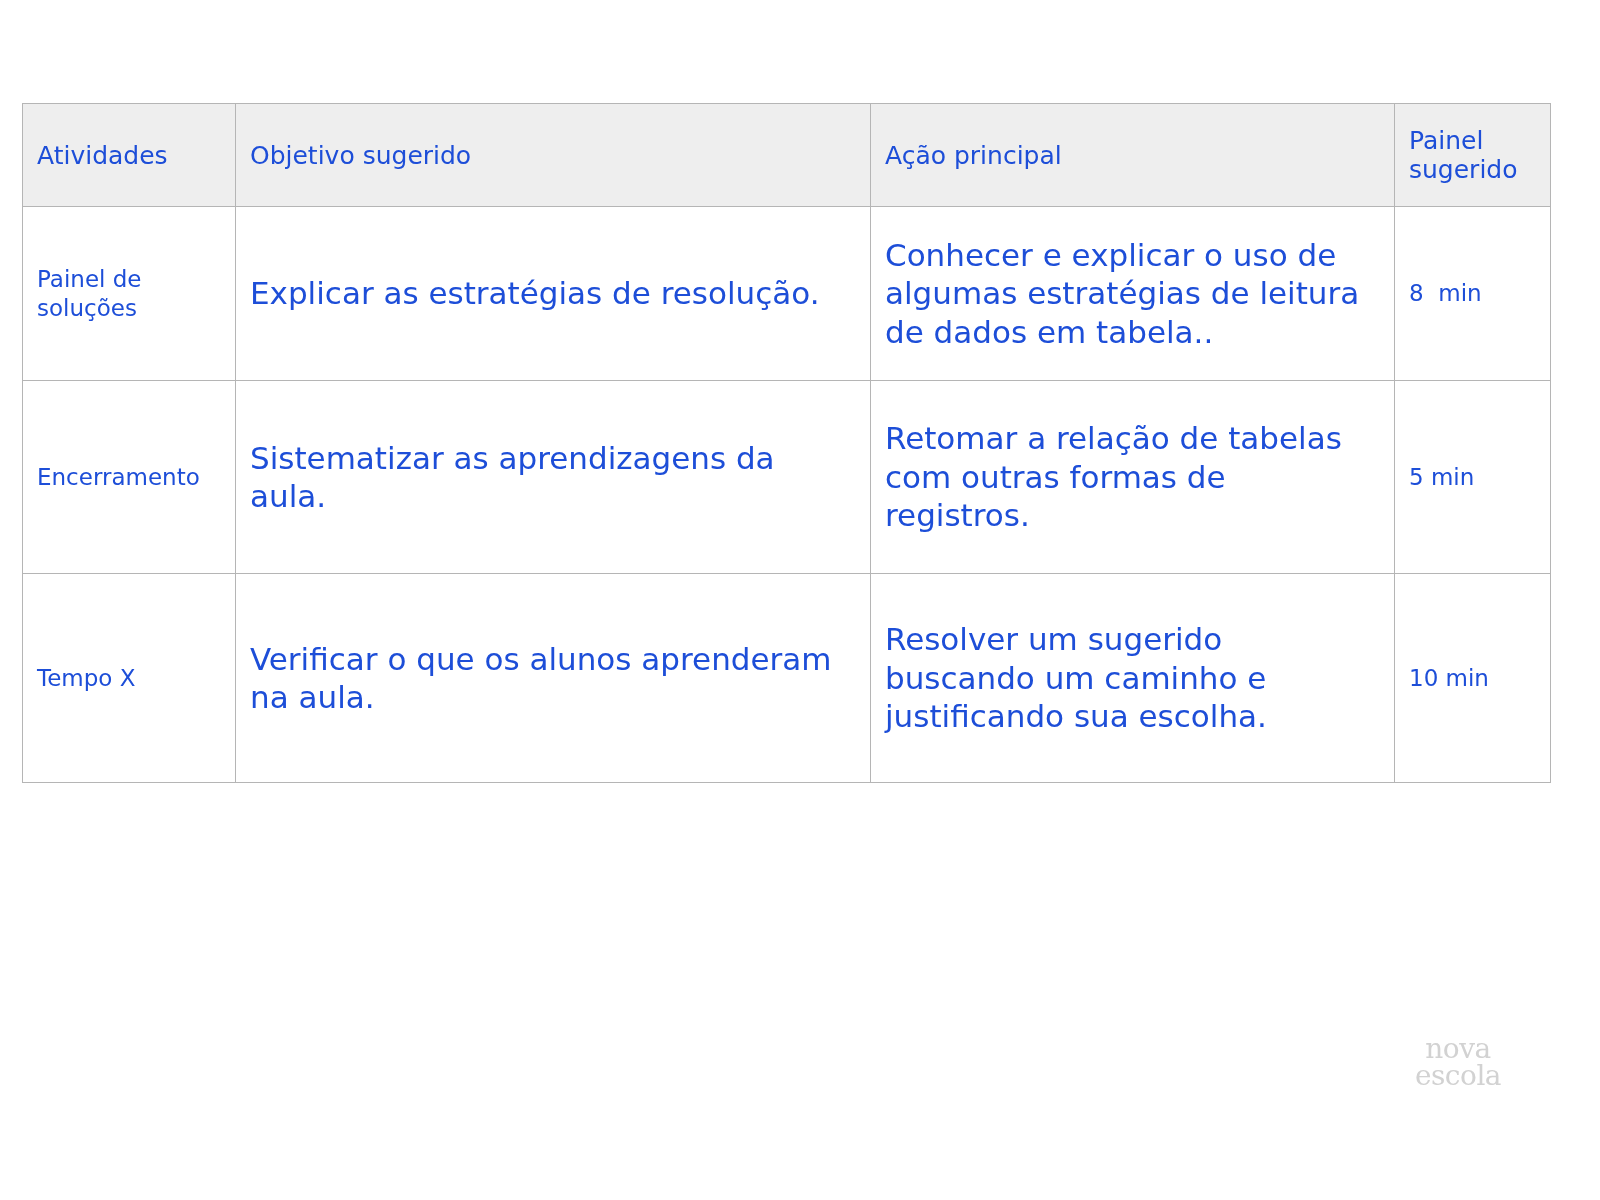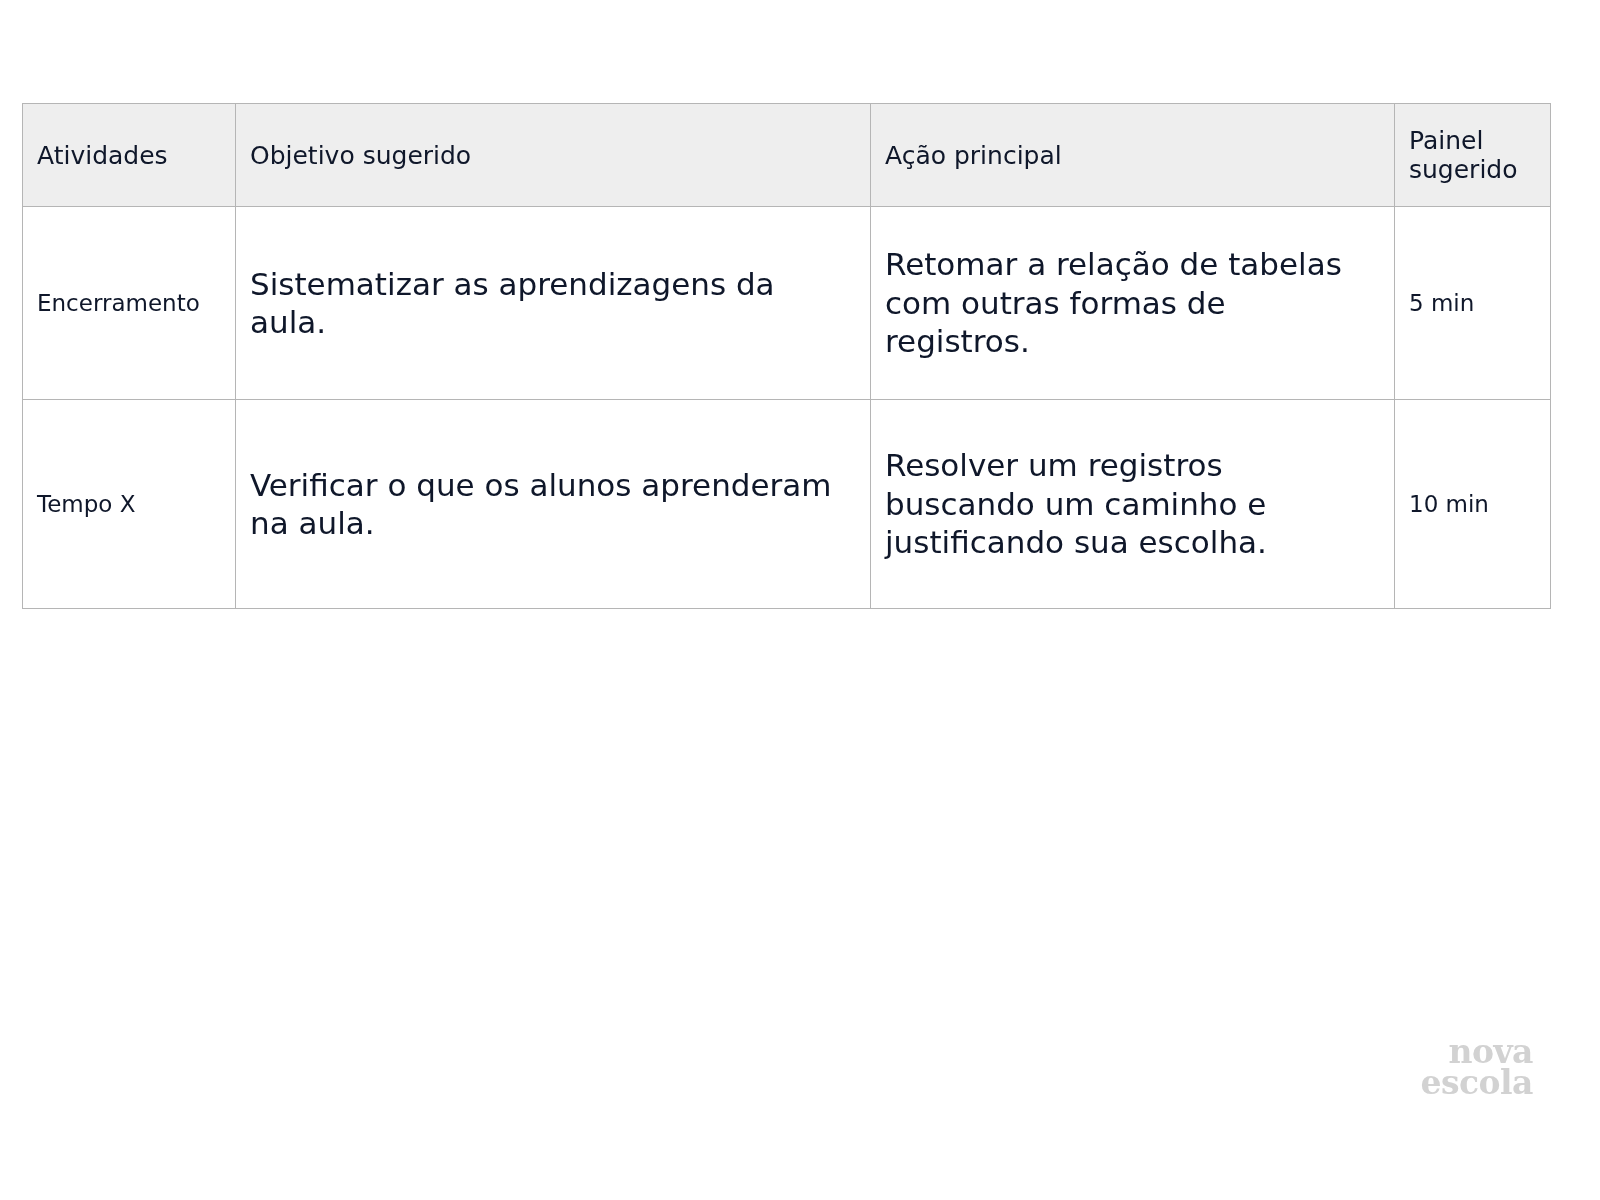--- a/index.html
+++ b/index.html
@@ -31,21 +31,21 @@
     table-layout: fixed;
     background: #ffffff;
   }
 
   table.plan-table td,
   table.plan-table th {
     border: 1px solid #b5b5b5;
     vertical-align: middle;
     padding: 6px 14px;
     text-align: left;
-    color: #0f172a;
+    color: #1d4ed8;
     font-weight: normal;
   }
 
   
   col.c-act  { width: 213px; }
   col.c-obj  { width: 635px; }
   col.c-acao { width: 524px; }
   col.c-time { width: 156px; }
 
   thead th {
@@ -89,24 +89,24 @@
   tr.r5 td { height: 196px; }
 
   .nowrap-pre { white-space: pre-wrap; }
 
   
   #brand-logo {
     position: absolute;
     left: 1383px;
     top: 1036px;
     width: 150px;
-    text-align: right;
+    text-align: center;
     font-family: "DejaVu Serif", "Liberation Serif", serif;
-    font-weight: bold;
-    font-size: 33px;
+    font-weight: normal;
+    font-size: 28px;
     line-height: 0.95;
     color: #d2d2d2;
     letter-spacing: -0.5px;
     user-select: none;
   }
   #brand-logo .logo-line { display: block; }
 </style>
 </head>
 <body>
 
@@ -124,32 +124,38 @@
         <th>Atividades</th>
         <th>Objetivo sugerido</th>
         <th>Ação principal</th>
         <th>Painel sugerido</th>
       </tr>
     </thead>
     <tbody>
 
 
 
+      <tr class="r3 size-lg">
+        <td class="col-act">Painel de soluções</td>
+        <td class="col-obj nowrap-pre">Explicar as estratégias de resolução.</td>
+        <td class="col-acao nowrap-pre">Conhecer e explicar o uso de algumas estratégias de leitura de dados em tabela..</td>
+        <td class="col-time nowrap-pre">8  min</td>
+      </tr>
 
       <tr class="r4 size-lg">
         <td class="col-act">Encerramento</td>
         <td class="col-obj nowrap-pre">Sistematizar as aprendizagens da aula.</td>
         <td class="col-acao nowrap-pre">Retomar a relação de tabelas com outras formas de registros.</td>
         <td class="col-time nowrap-pre">5 min</td>
       </tr>
 
       <tr class="r5 size-lg">
         <td class="col-act">Tempo X</td>
         <td class="col-obj nowrap-pre">Verificar o que os alunos aprenderam na aula.</td>
-        <td class="col-acao nowrap-pre">Resolver um registros buscando um caminho e justificando sua escolha.</td>
+        <td class="col-acao nowrap-pre">Resolver um sugerido buscando um caminho e justificando sua escolha.</td>
         <td class="col-time nowrap-pre">10 min</td>
       </tr>
 
     </tbody>
   </table>
 
   <div id="brand-logo">
     <span class="logo-line">nova</span>
     <span class="logo-line">escola</span>
   </div>

